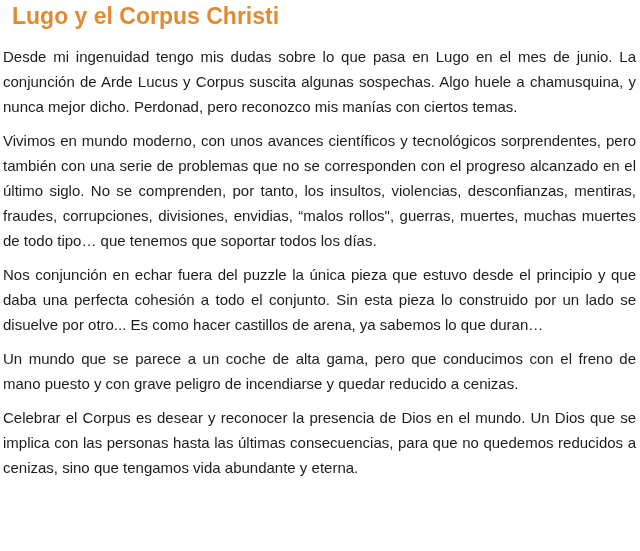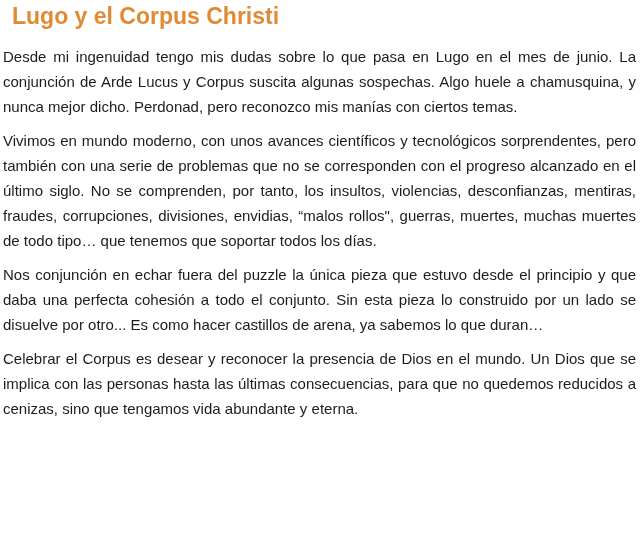--- a/index.html
+++ b/index.html
@@ -43,15 +43,16 @@
 <div class="page">
   <h1 class="article-title" style="color: rgb(224, 138, 51);">Lugo y el Corpus Christi</h1>
 
   <p class="article-paragraph">Desde mi ingenuidad tengo mis dudas sobre lo que pasa en Lugo en el mes de junio. La conjunción de Arde Lucus y Corpus suscita algunas sospechas. Algo huele a chamusquina, y nunca mejor dicho. Perdonad, pero reconozco mis manías con ciertos temas.</p>
 
 
   <p class="article-paragraph">Vivimos en mundo moderno, con unos avances científicos y tecnológicos sorprendentes, pero también con una serie de problemas que no se corresponden con el progreso alcanzado en el último siglo. No se comprenden, por tanto, los insultos, violencias, desconfianzas, mentiras, fraudes, corrupciones, divisiones, envidias, “malos rollos", guerras, muertes, muchas muertes de todo tipo… que tenemos que soportar todos los días.</p>
 
   <p class="article-paragraph">Nos conjunción en echar fuera del puzzle la única pieza que estuvo desde el principio y que daba una perfecta cohesión a todo el conjunto. Sin esta pieza lo construido por un lado se disuelve por otro... Es como hacer castillos de arena, ya sabemos lo que duran…</p>
 
+  <p class="article-paragraph">Un mundo que se parece a un coche de alta gama, pero que conducimos con el freno de mano puesto y con grave peligro de incendiarse y quedar reducido a cenizas.</p>
 
   <p class="article-paragraph">Celebrar el Corpus es desear y reconocer la presencia de Dios en el mundo. Un Dios que se implica con las personas hasta las últimas consecuencias, para que no quedemos reducidos a cenizas, sino que tengamos vida abundante y eterna.</p>
 </div>
 
 </body></html>

